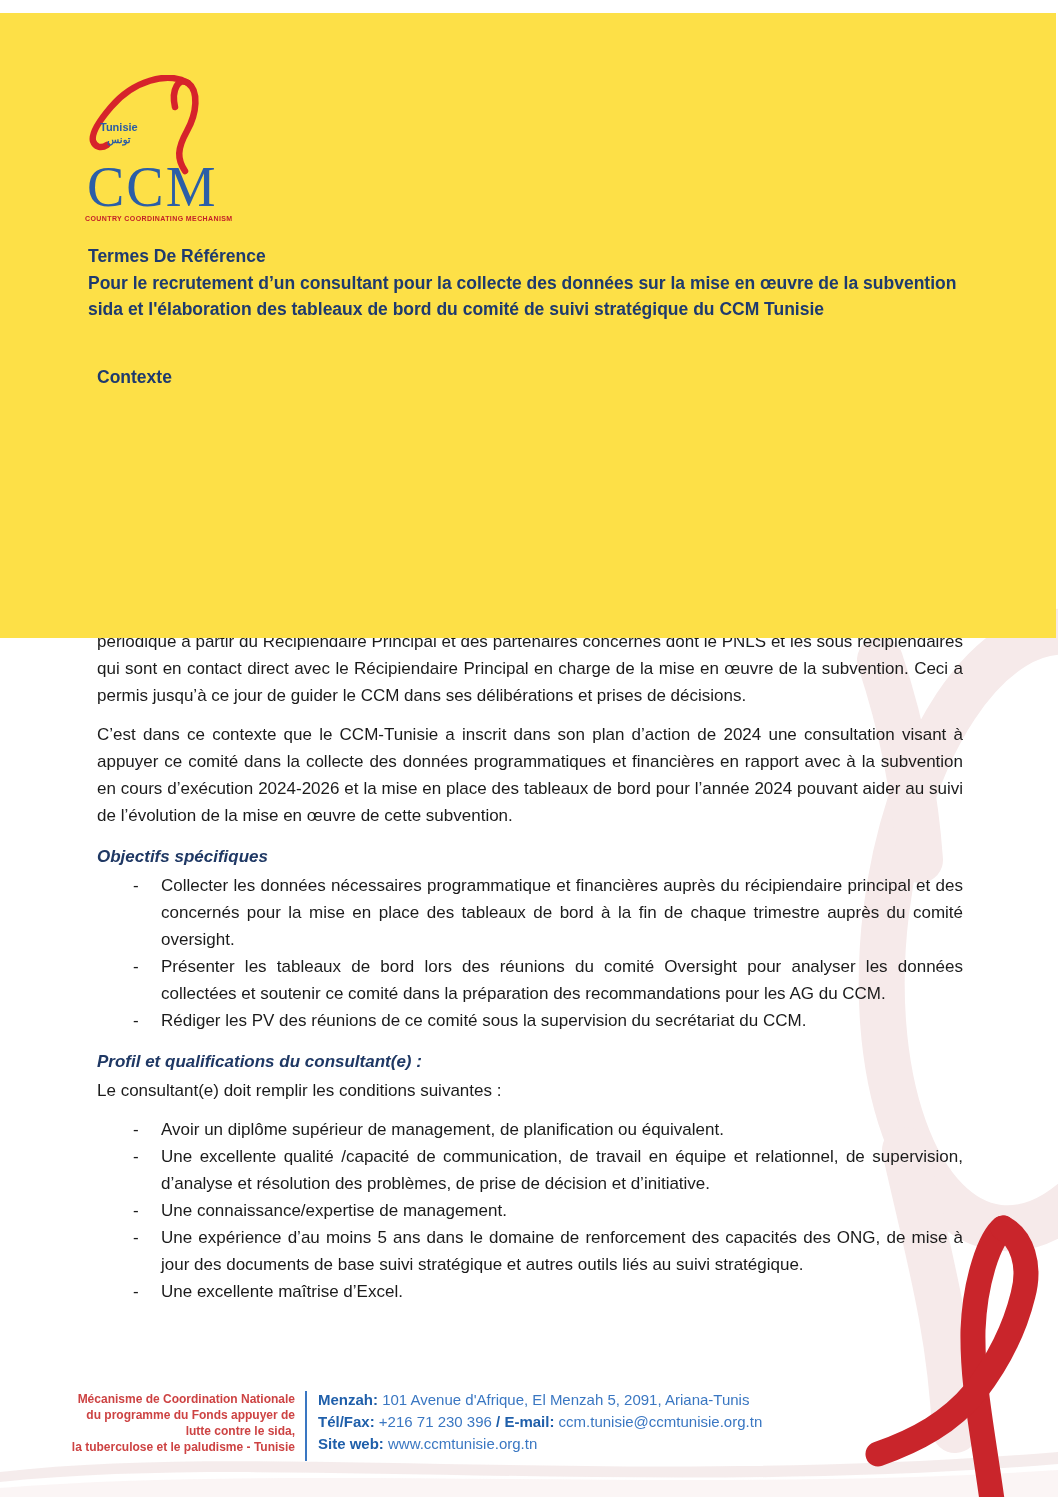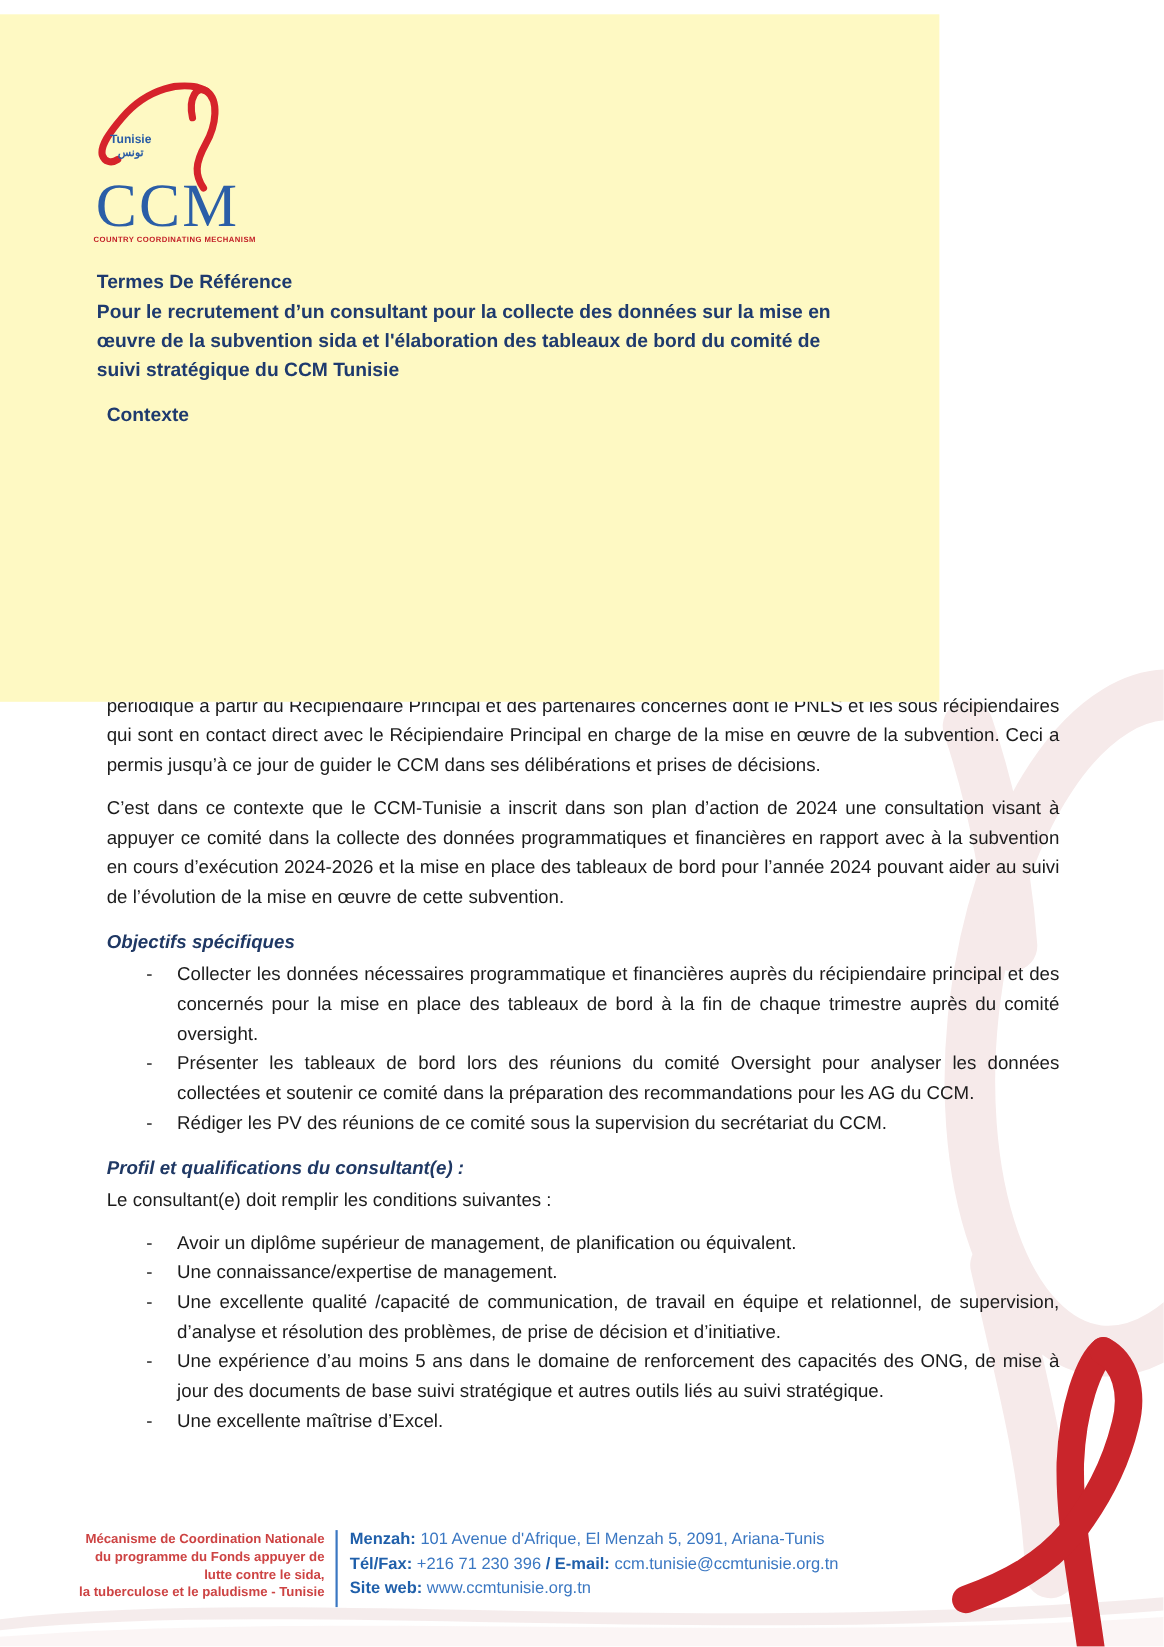--- a/index.html
+++ b/index.html
@@ -7,22 +7,22 @@
     position:relative;
     width:1058px;height:1497px;
     background:#ffffff;
     overflow:hidden;
     font-family:"Liberation Sans", sans-serif;
   }
   
   .watermark-svg{position:absolute;left:0;top:0;width:1058px;height:1497px;z-index:0;}
   
   .redacted{
-    position:absolute;left:0;top:13px;width:854px;height:625px;
-    background:#fef9c3;z-index:5;
+    position:absolute;left:0;top:13px;width:1056px;height:625px;
+    background:#fde047;z-index:5;
   }
   
   .logo{position:absolute;left:85px;top:62px;width:135px;height:170px;}
   .logo-ribbon{position:absolute;left:0;top:0;width:135px;height:110px;}
   .logo-tunisie{position:absolute;left:15px;top:47px;color:#2a5ca5;font-weight:bold;font-size:11px;line-height:11px;text-align:center;}
   .logo-tunisie .ar{font-size:10px;font-weight:bold;display:block;margin-top:1px;}
   .logo-ccm{position:absolute;left:2px;top:88px;width:130px;text-align:center;
     font-family:"Liberation Serif", serif;font-size:56px;line-height:48px;color:#2b5ea7;letter-spacing:2px;}
   .logo-sub{position:absolute;left:0px;top:140px;width:135px;text-align:center;
     color:#c32128;font-size:7px;letter-spacing:0.4px;font-weight:bold;white-space:nowrap;}
@@ -91,22 +91,22 @@
     <ul class="dash">
       <li>Collecter les données nécessaires programmatique et financières auprès du récipiendaire principal et des concernés pour la mise en place des tableaux de bord à la fin de chaque trimestre auprès du comité oversight.</li>
       <li>Présenter les tableaux de bord lors des réunions du comité Oversight pour analyser les données collectées et soutenir ce comité dans la préparation des recommandations pour les AG du CCM.</li>
       <li>Rédiger les PV des réunions de ce comité sous la supervision du secrétariat du CCM.</li>
     </ul>
 
     <div class="sec-h">Profil et qualifications du consultant(e) :</div>
     <p class="intro-line">Le consultant(e) doit remplir les conditions suivantes :</p>
     <ul class="dash">
       <li>Avoir un diplôme supérieur de management, de planification ou équivalent.</li>
+      <li>Une excellente qualité /capacité de communication, de travail en équipe et relationnel, de supervision, d’analyse et résolution des problèmes, de prise de décision et d’initiative.</li>
       <li>Une connaissance/expertise de management.</li>
-      <li>Une excellente qualité /capacité de communication, de travail en équipe et relationnel, de supervision, d’analyse et résolution des problèmes, de prise de décision et d’initiative.</li>
       <li>Une expérience d’au moins 5 ans dans le domaine de renforcement des capacités des ONG, de mise à jour des documents de base suivi stratégique et autres outils liés au suivi stratégique.</li>
       <li>Une excellente maîtrise d’Excel.</li>
     </ul>
   </div>
 
   <div class="redacted">
 
     <div class="logo">
       <svg class="logo-ribbon" viewBox="0 0 135 110" aria-hidden="true">
         <g fill="none" stroke="#d6232b" stroke-width="6.5" stroke-linecap="round">

